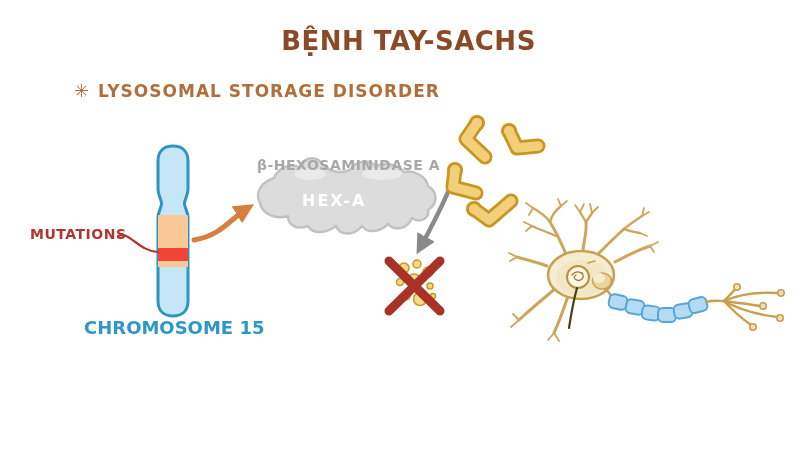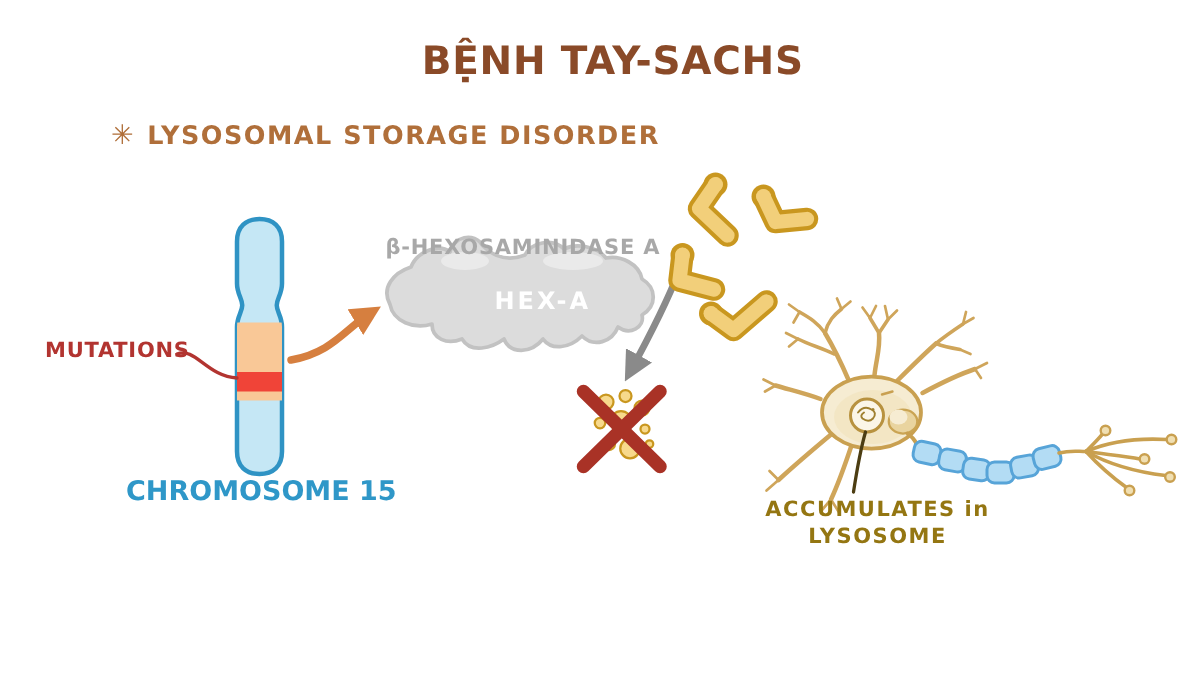--- a/index.html
+++ b/index.html
@@ -13,21 +13,21 @@
     left:0;right:0;top:26px;text-align:center;
     font-size:26px;letter-spacing:0.5px;color:#8a4a28;margin-left:17px;
   }
   .subtitle{
     left:74px;top:80px;font-size:17px;letter-spacing:1px;color:#b06f3a;
   }
   .subtitle .mark{margin-right:8px;font-size:18px;}
   .mutations{left:30px;top:226px;font-size:14px;letter-spacing:0.5px;color:#b23430;}
   .chromosome15{left:84px;top:317px;width:180px;text-align:center;font-size:18px;color:#2f97c8;}
   .hexa-caption{left:257px;top:137px;font-size:14px;letter-spacing:0.5px;color:#a8a8a8;margin-top:20px;}
-  .hexa-name{left:302px;top:191px;width:92px;text-align:right;font-size:16px;letter-spacing:2px;color:#ffffff;}
+  .hexa-name{left:302px;top:191px;width:92px;text-align:left;font-size:16px;letter-spacing:2px;color:#ffffff;}
   .gm2-label{left:477px;top:168px;font-size:14px;letter-spacing:0.5px;color:#a5820f;}
   .accumulates{left:499px;top:331px;width:172px;text-align:center;font-size:14px;
     letter-spacing:1px;line-height:18px;color:#947612;}
 </style>
 </head>
 <body>
 
 <div id="canvas">
 
   <svg id="art" width="800" height="450" viewBox="0 0 800 450">
@@ -211,18 +211,14 @@
     <span class="mark">✳</span><span>LYSOSOMAL STORAGE DISORDER</span>
   </div>
 
   <div class="lbl chromosome15">CHROMOSOME 15</div>
 
   <div class="lbl hexa-caption">β-HEXOSAMINIDASE A</div>
 
   <div class="lbl hexa-name">HEX-A</div>
 
 
-  <div class="lbl accumulates">
-    <div>ACCUMULATES in</div>
-    <div>LYSOSOME</div>
-  </div>
 
 </div>
 
 </body></html>

